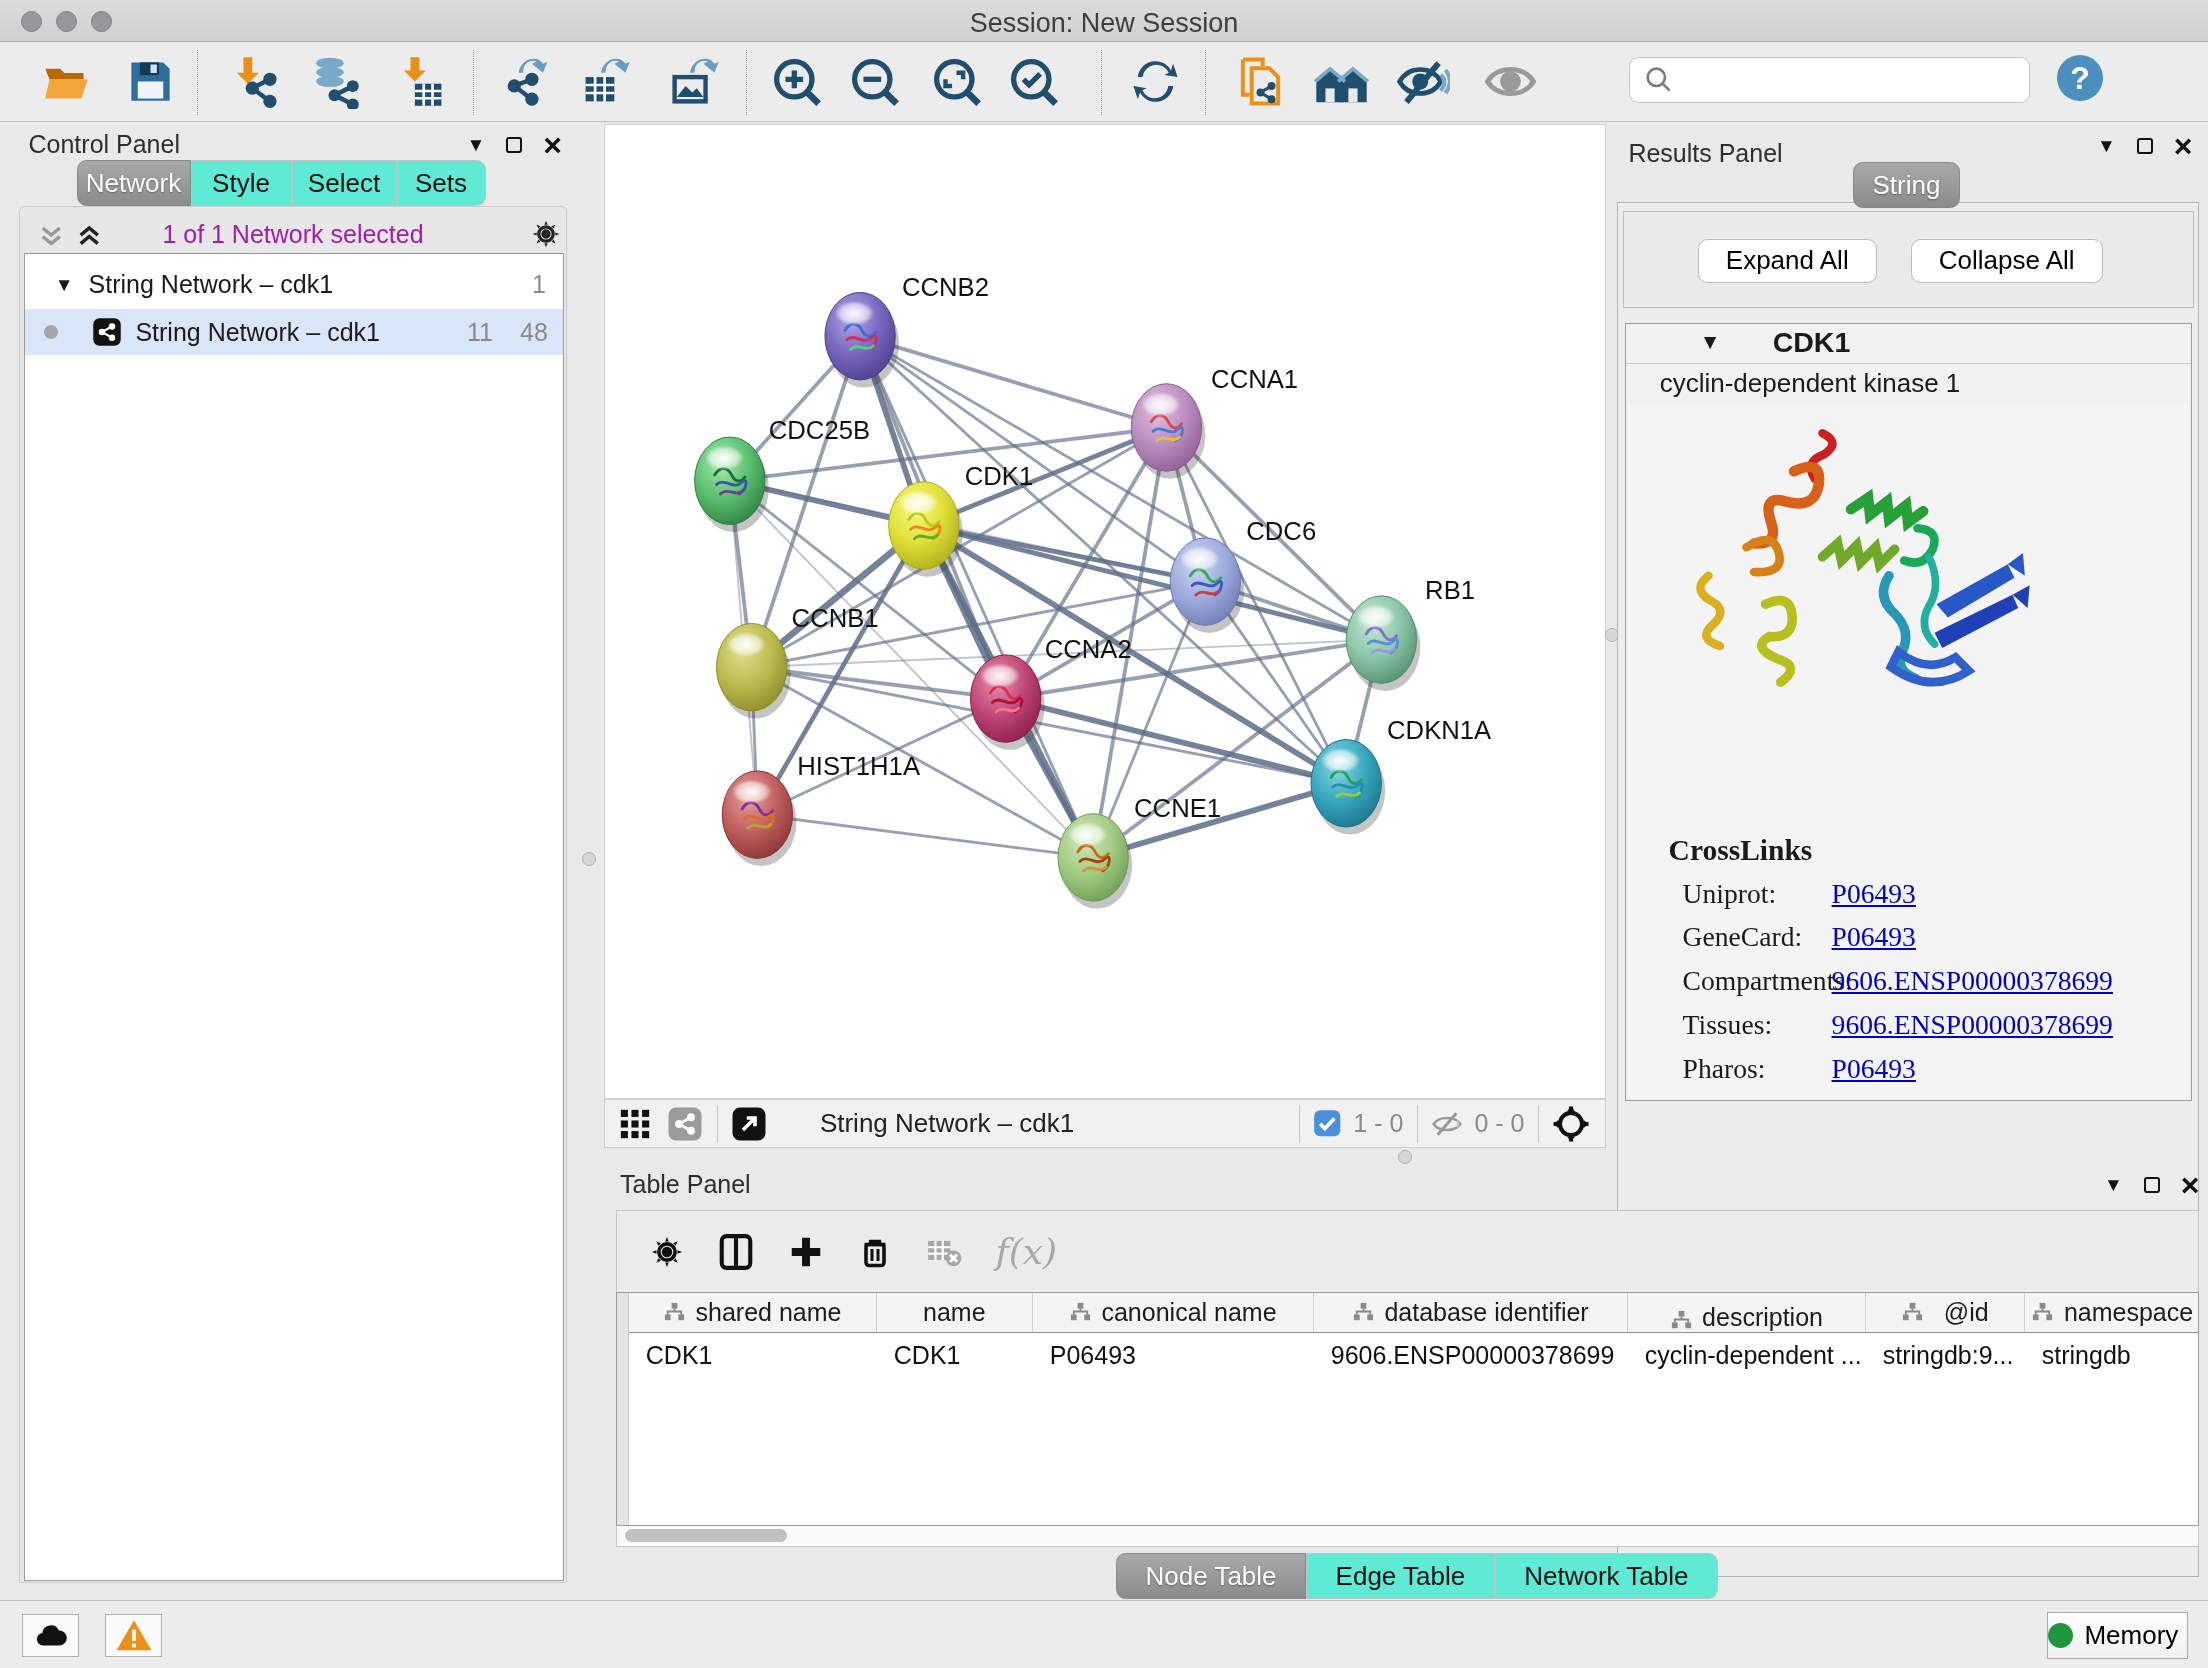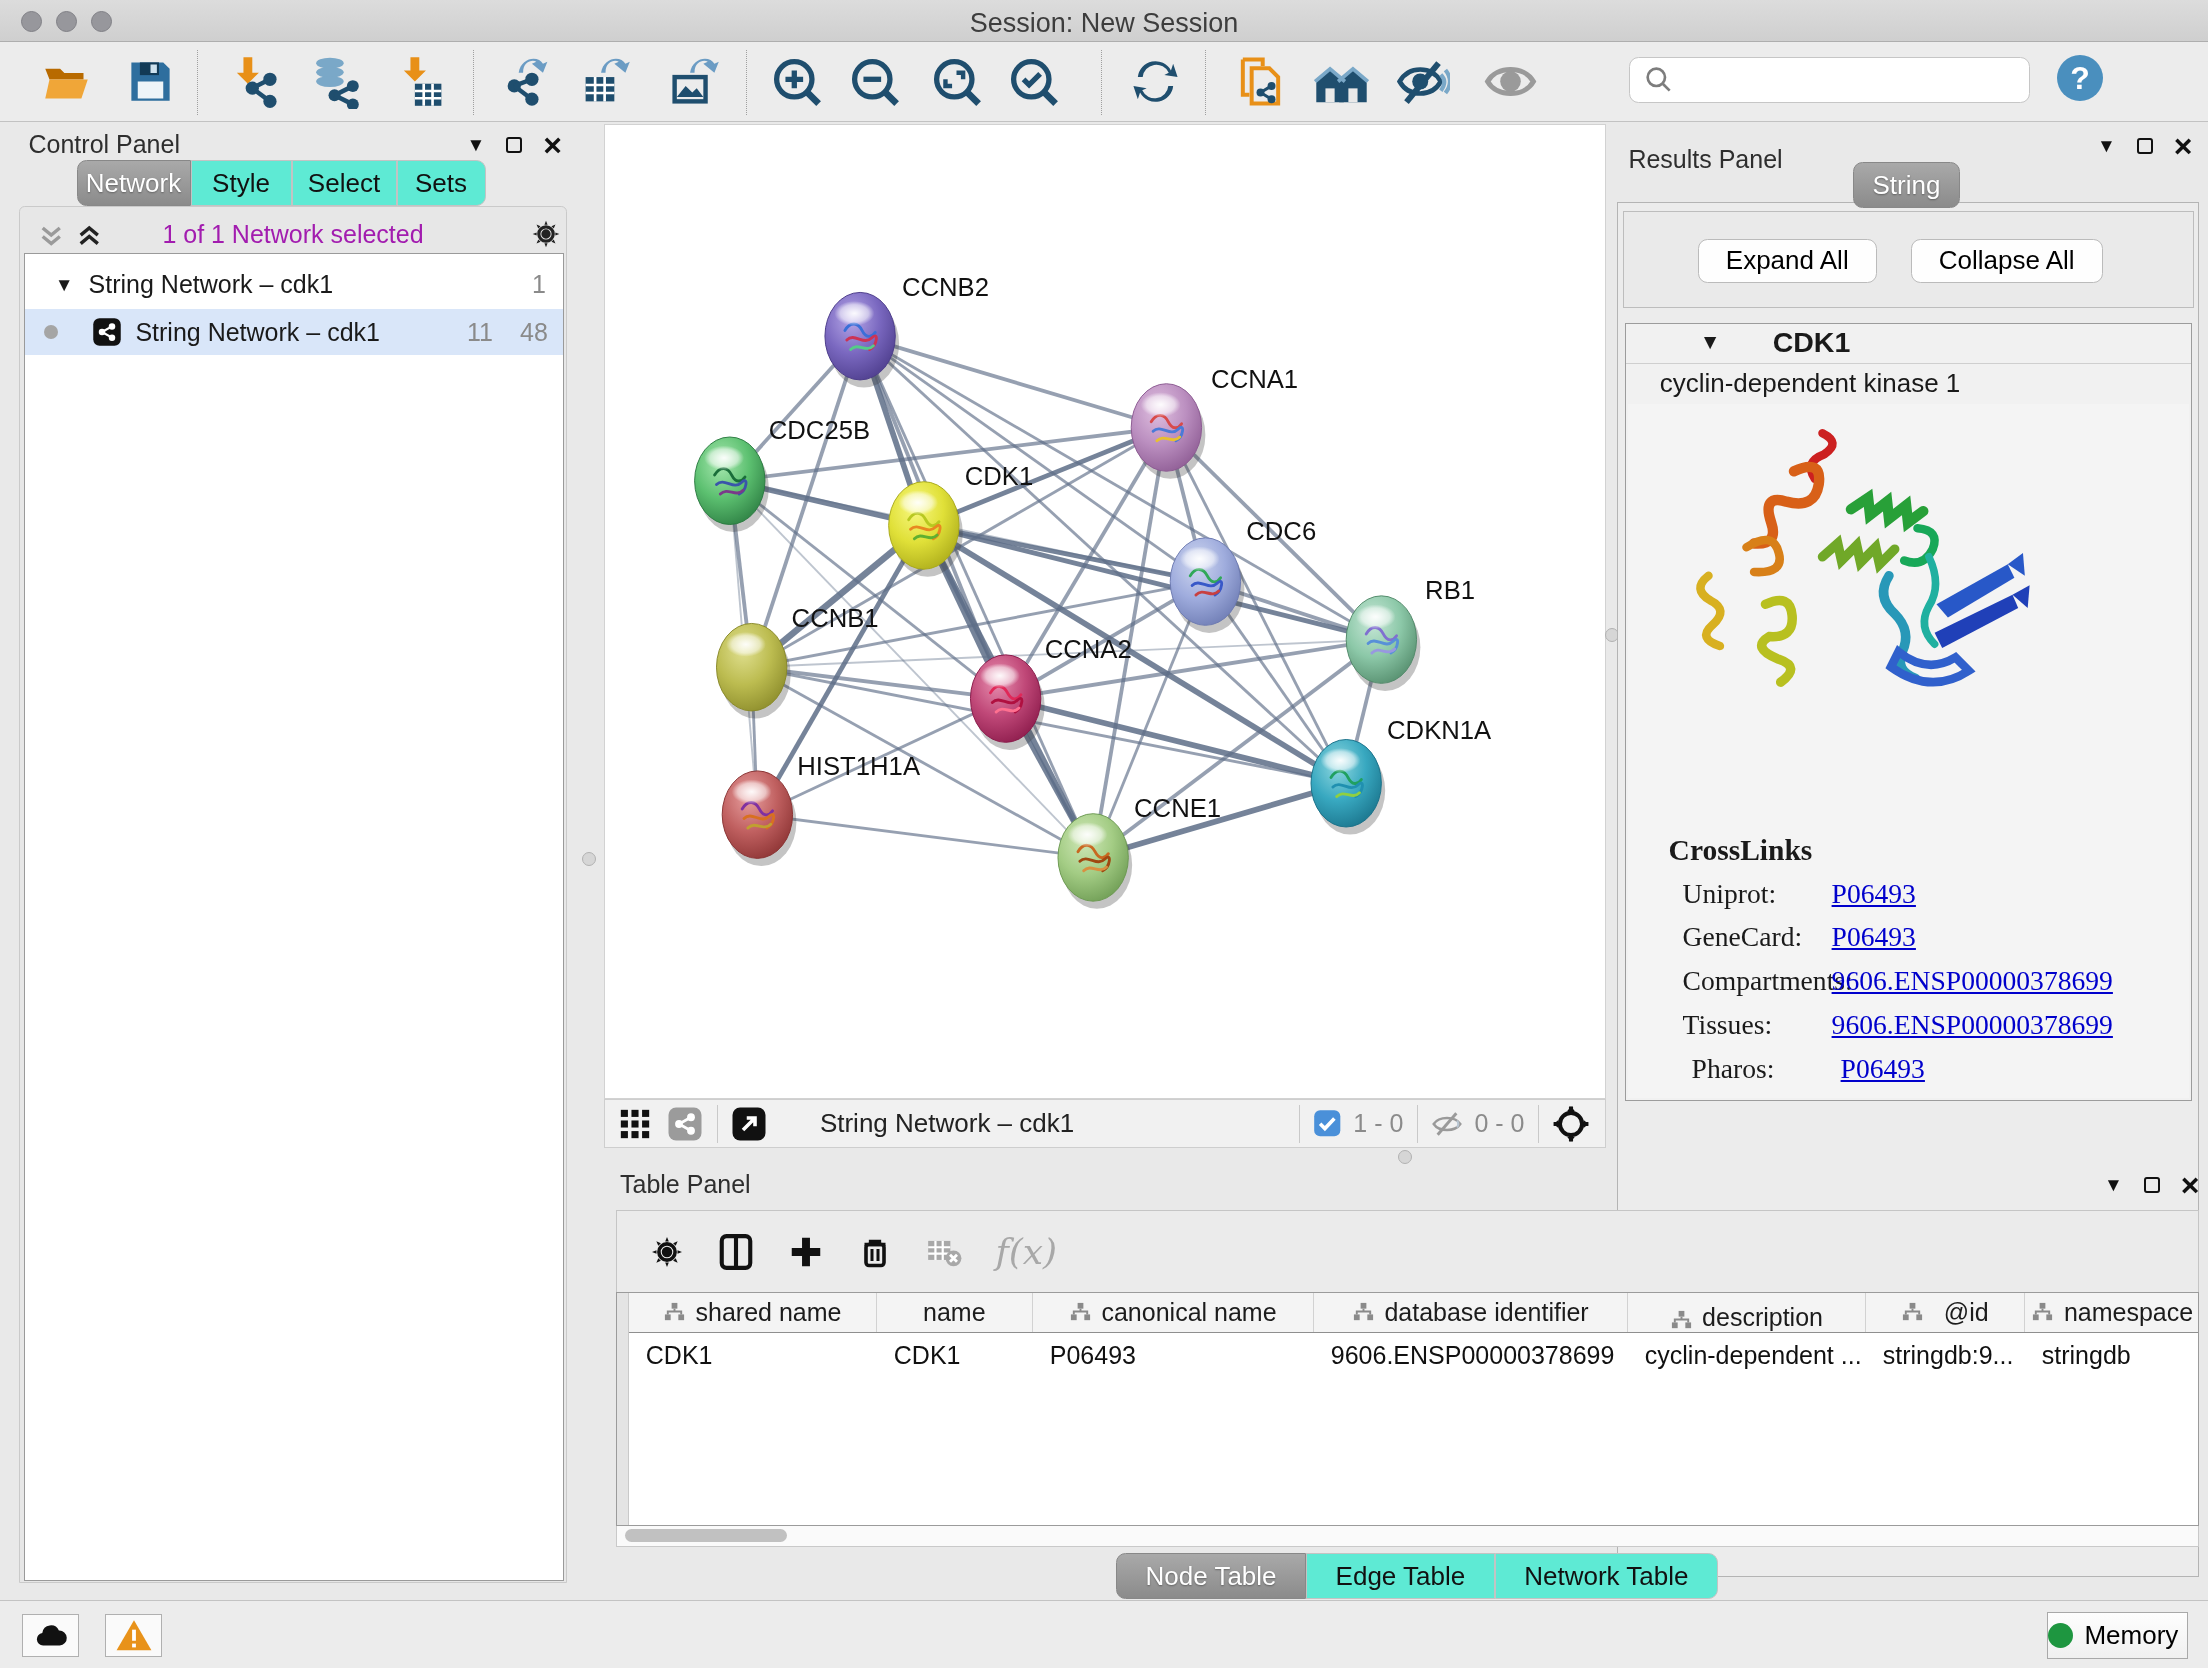--- a/index.html
+++ b/index.html
@@ -596,21 +596,21 @@
         <path d="M12 1 l-2.5 3 h5z M12 23 l-2.5-3 h5z M1 12 l3-2.5 v5z M23 12 l-3-2.5 v5z" fill="#111"></path>
       </svg>
   </div>
 </div>
 
 <div class="handle-dot" style="left:582px; top:852px"></div>
 <div class="handle-dot" style="left:1605px; top:628px"></div>
 <div class="handle-dot" style="left:1398px; top:1150px"></div>
 
 <div id="results-panel">
-  <span class="panel-title abs" style="left:11.4px; top:21px">Results Panel</span>
+  <span class="panel-title abs" style="left:11.4px; top:15px">Results Panel</span>
   <div class="winctl" style="left:480px; top:11.4px">
     <span class="wc-min">▼</span>
     <span class="wc-max"></span>
     <span class="wc-close">×</span>
   </div>
   <span class="seg active abs" style="left:236px; top:38px; width:107px; border-radius:9.5px; z-index:2">String</span>
   <div id="rp-box">
     <div id="rp-btnrow">
       <button class="rp-btn" style="left:74px">Expand All</button>
       <button class="rp-btn" style="left:287px">Collapse All</button>
@@ -644,21 +644,21 @@
             <path d="M350 190 l18-10 -2 24z" fill="#2040b8"></path>
             <path d="M230 250 q30 24 60 6 l14 14 q-40 26 -82 -4z" fill="none" stroke="#3060cc" stroke-width="9" stroke-linecap="round"></path>
           </g>
         </svg>
         <span class="xl-serif abs" style="left:41px; top:430px; font-size:29.5px; font-weight:bold">CrossLinks</span>
         <div id="xl-rows">
             <div class="xl-row xl-serif" style="left: 55px; top: 474px;"><span style="display: inline-block; width: 149px;">Uniprot:</span><a class="xl-link" href="#">P06493</a></div>
             <div class="xl-row xl-serif" style="left: 55px; top: 517px;"><span style="display: inline-block; width: 149px;">GeneCard:</span><a class="xl-link" href="#">P06493</a></div>
             <div class="xl-row xl-serif" style="left: 55px; top: 561px;"><span style="display: inline-block; width: 149px;">Compartments:</span><a class="xl-link" href="#">9606.ENSP00000378699</a></div>
             <div class="xl-row xl-serif" style="left: 55px; top: 605px;"><span style="display: inline-block; width: 149px;">Tissues:</span><a class="xl-link" href="#">9606.ENSP00000378699</a></div>
-            <div class="xl-row xl-serif" style="left: 55px; top: 649px;"><span style="display: inline-block; width: 149px; margin-left: 9px;">Pharos:</span><a class="xl-link" href="#">P06493</a></div>
+            <div class="xl-row xl-serif" style="left: 55px; top: 649px;"><span style="display: inline-block; width: 149px;">Pharos:</span><a class="xl-link" href="#">P06493</a></div>
           </div>
       </div>
     </div>
   </div>
 </div>
 
 <div id="table-panel">
   <span class="panel-title abs" style="left:16px; top:3.8px">Table Panel</span>
   <div class="winctl" style="left:1500px; top:7.6px">
     <span class="wc-min">▼</span>

